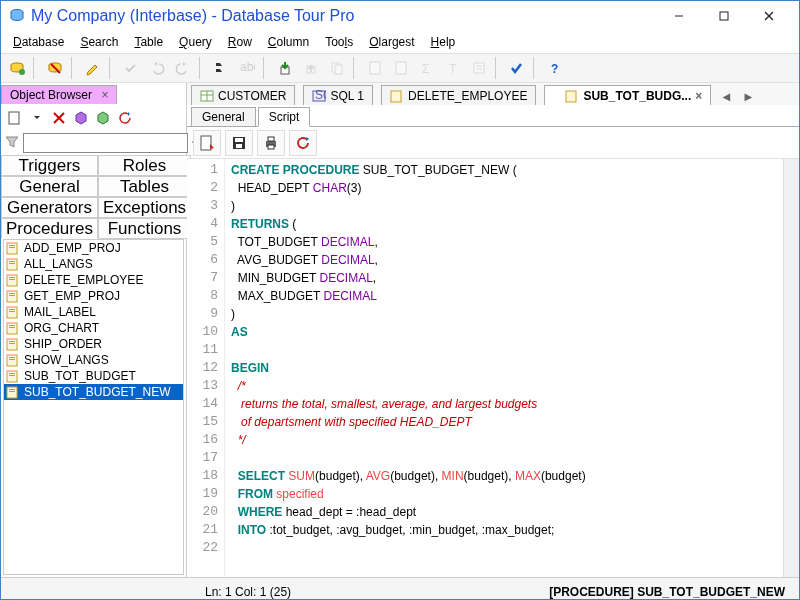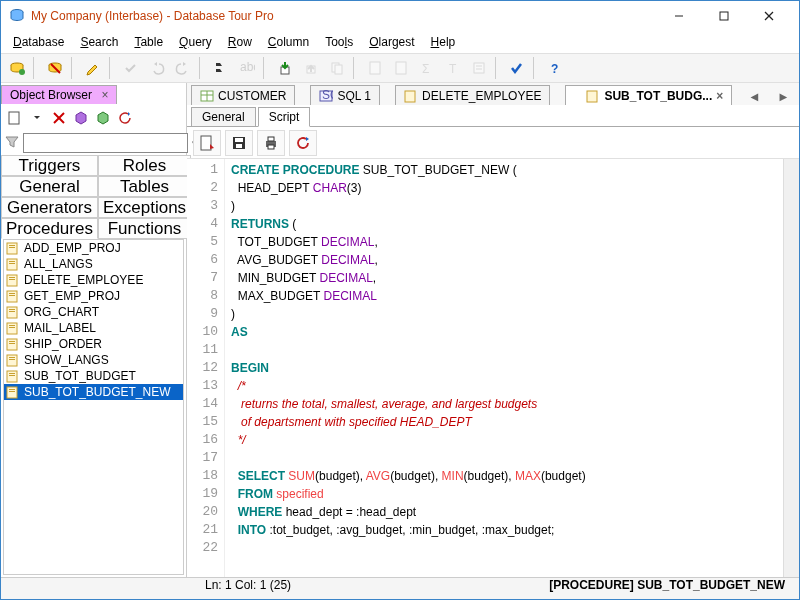--- a/index.html
+++ b/index.html
@@ -1,20 +1,20 @@
 <!DOCTYPE html>
 <html><head>
 <meta charset="utf-8">
 <style>
 * { box-sizing: border-box; margin: 0; padding: 0; font-family: "Segoe UI", Tahoma, sans-serif; font-size: 12px; }
 html, body { width: 800px; height: 600px; overflow: hidden; background: #fff; }
 .window { width: 800px; height: 600px; display: flex; flex-direction: column; border: 1px solid #3a84c8; }
 .titlebar { height: 30px; background: #fff; display: flex; align-items: center; padding: 0 8px; }
 .titlebar .icon { width: 16px; height: 16px; margin-right: 6px; }
-.titlebar .title { flex: 1; font-size: 12px; color: #c2410c; }
+.titlebar .title { flex: 1; font-size: 16px; color: #1d4ed8; }
 .titlebar .winbtn { width: 45px; height: 28px; display: flex; align-items: center; justify-content: center; color: #222; }
 .menubar { height: 22px; display: flex; align-items: center; padding: 0 4px; font-size: 12px; }
 .menubar .mi { padding: 2px 8px; }
 .menubar .mi u { text-decoration: underline; }
 .toolbar { height: 30px; display: flex; align-items: center; padding: 2px 4px; gap: 2px; border-top: 1px solid #e0e0e0; border-bottom: 1px solid #e0e0e0; background: #f5f5f5; }
 .toolbar .tb { width: 24px; height: 24px; display: flex; align-items: center; justify-content: center; border: 1px solid transparent; }
 .toolbar .tb.disabled svg { opacity: 0.35; }
 .toolbar .sep { width: 6px; height: 22px; border-left: 1px solid #ccc; margin: 0 2px; }
 .body { flex: 1; display: flex; min-height: 0; }
 .sidebar { width: 186px; display: flex; flex-direction: column; border-right: 1px solid #ccc; }
@@ -27,41 +27,41 @@
 .filterrow input { flex: 1; height: 20px; border: 1px solid #888; padding: 0 4px; font-size: 12px; }
 .filterrow .funnel { width: 16px; height: 16px; }
 .cat-grid { display: grid; grid-template-columns: 1fr 1fr; }
 .cat-grid .cat { border: 1px solid #ccc; padding: 2px 4px; text-align: center; font-size: 17px; background: #fdfdfd; line-height: 15px; }
 .cat-grid .cat.active { background: #fff; border-bottom-color: #fff; position: relative; z-index: 1; }
 .objlist { flex: 1; overflow: auto; border: 1px solid #ccc; margin: 0 2px 2px 2px; background: #fff; }
 .objlist .item { display: flex; align-items: center; padding: 1px 2px; font-size: 12px; gap: 4px; white-space: nowrap; }
 .objlist .item.selected { background: #0a64c8; color: #fff; }
 .objlist .oico { width: 14px; height: 14px; flex-shrink: 0; }
 .main { flex: 1; display: flex; flex-direction: column; min-width: 0; }
-.doctabs { height: 22px; display: flex; align-items: flex-end; gap: 15px; padding: 0 4px; background: #f7f7f7; overflow: hidden; }
+.doctabs { height: 22px; display: flex; align-items: flex-end; gap: 8px; padding: 0 4px; background: #f7f7f7; overflow: hidden; }
 .doctabs .dtab { display: flex; align-items: center; gap: 4px; padding: 2px 8px; border: 1px solid #aaa; border-bottom: none; background: #f4f4f4; font-size: 11px; height: 20px; white-space: nowrap; }
 .doctabs .dtab.active { background: #fff; font-weight: bold; padding-left: 20px; }
 .doctabs .dtab .dico { width: 14px; height: 14px; }
 .doctabs .dtab .dx { color: #666; }
 .doctabs .navbtn { width: 14px; height: 18px; display: flex; align-items: center; justify-content: center; color: #666; font-size: 10px; }
 .innertabs { height: 22px; display: flex; align-items: flex-end; padding: 0 4px; border-bottom: 1px solid #aaa; }
 .innertabs .itab { padding: 2px 10px; border: 1px solid #aaa; border-bottom: none; background: #f4f4f4; font-size: 12px; margin-right: 2px; }
 .innertabs .itab.active { background: #fff; border-bottom: 1px solid #fff; position: relative; top: 1px; }
 .scripttools { height: 32px; display: flex; align-items: center; gap: 4px; padding: 2px 6px; border-bottom: 1px solid #e0e0e0; }
 .scripttools .stb { width: 28px; height: 26px; display: flex; align-items: center; justify-content: center; border: 1px solid #ddd; background: #fafafa; }
 .editor { flex: 1; display: flex; position: relative; font-family: "Courier New", monospace; font-size: 13px; min-height: 0; }
 .gutter { width: 38px; background: #fff; text-align: right; color: #999; padding: 2px 6px 2px 2px; font-family: "Courier New", monospace; font-size: 13px; line-height: 18px; border-right: 1px solid #eee; }
 .code { flex: 1; padding: 2px 6px; line-height: 18px; white-space: pre; overflow: hidden; }
 .code .kw { color: #008080; font-weight: bold; }
 .code .id { color: #000; }
 .code .ty { color: #8000a0; }
 .code .cm { color: #c00000; font-style: italic; }
 .code .fn { color: #ef4444; }
 .vscroll { width: 16px; background: #f0f0f0; border-left: 1px solid #ddd; }
-.statusbar { height: 22px; display: flex; align-items: flex-start; border-top: 1px solid #ccc; font-size: 12px; padding: 0 6px; background: #f5f5f5; }
+.statusbar { height: 22px; display: flex; align-items: flex-end; border-top: 1px solid #ccc; font-size: 12px; padding: 0 6px; background: #f5f5f5; }
 .statusbar .cell { padding: 0 8px; }
 .statusbar .spacer { flex: 1; }
 </style>
 </head>
 <body>
 
 <div class="window">
   <div class="titlebar">
     <span class="icon">
       <svg viewBox="0 0 16 16" width="16" height="16">
@@ -302,29 +302,29 @@
                 <rect x="3" y="6" width="6" height="1" fill="#c8a030"></rect>
               </svg></span>
             <span>GET_EMP_PROJ</span>
           </div>
           <div class="item">
             <span class="oico"><svg width="14" height="14">
                 <rect x="1" y="2" width="10" height="11" fill="#fff6d5" stroke="#c8a030"></rect>
                 <rect x="3" y="4" width="6" height="1" fill="#c8a030"></rect>
                 <rect x="3" y="6" width="6" height="1" fill="#c8a030"></rect>
               </svg></span>
+            <span>MAIL_LABEL</span>
+          </div>
+          <div class="item">
+            <span class="oico"><svg width="14" height="14">
+                <rect x="1" y="2" width="10" height="11" fill="#fff6d5" stroke="#c8a030"></rect>
+                <rect x="3" y="4" width="6" height="1" fill="#c8a030"></rect>
+                <rect x="3" y="6" width="6" height="1" fill="#c8a030"></rect>
+              </svg></span>
             <span>ORG_CHART</span>
-          </div>
-          <div class="item">
-            <span class="oico"><svg width="14" height="14">
-                <rect x="1" y="2" width="10" height="11" fill="#fff6d5" stroke="#c8a030"></rect>
-                <rect x="3" y="4" width="6" height="1" fill="#c8a030"></rect>
-                <rect x="3" y="6" width="6" height="1" fill="#c8a030"></rect>
-              </svg></span>
-            <span>MAIL_LABEL</span>
           </div>
           <div class="item">
             <span class="oico"><svg width="14" height="14">
                 <rect x="1" y="2" width="10" height="11" fill="#fff6d5" stroke="#c8a030"></rect>
                 <rect x="3" y="4" width="6" height="1" fill="#c8a030"></rect>
                 <rect x="3" y="6" width="6" height="1" fill="#c8a030"></rect>
               </svg></span>
             <span>SHIP_ORDER</span>
           </div>
           <div class="item">

